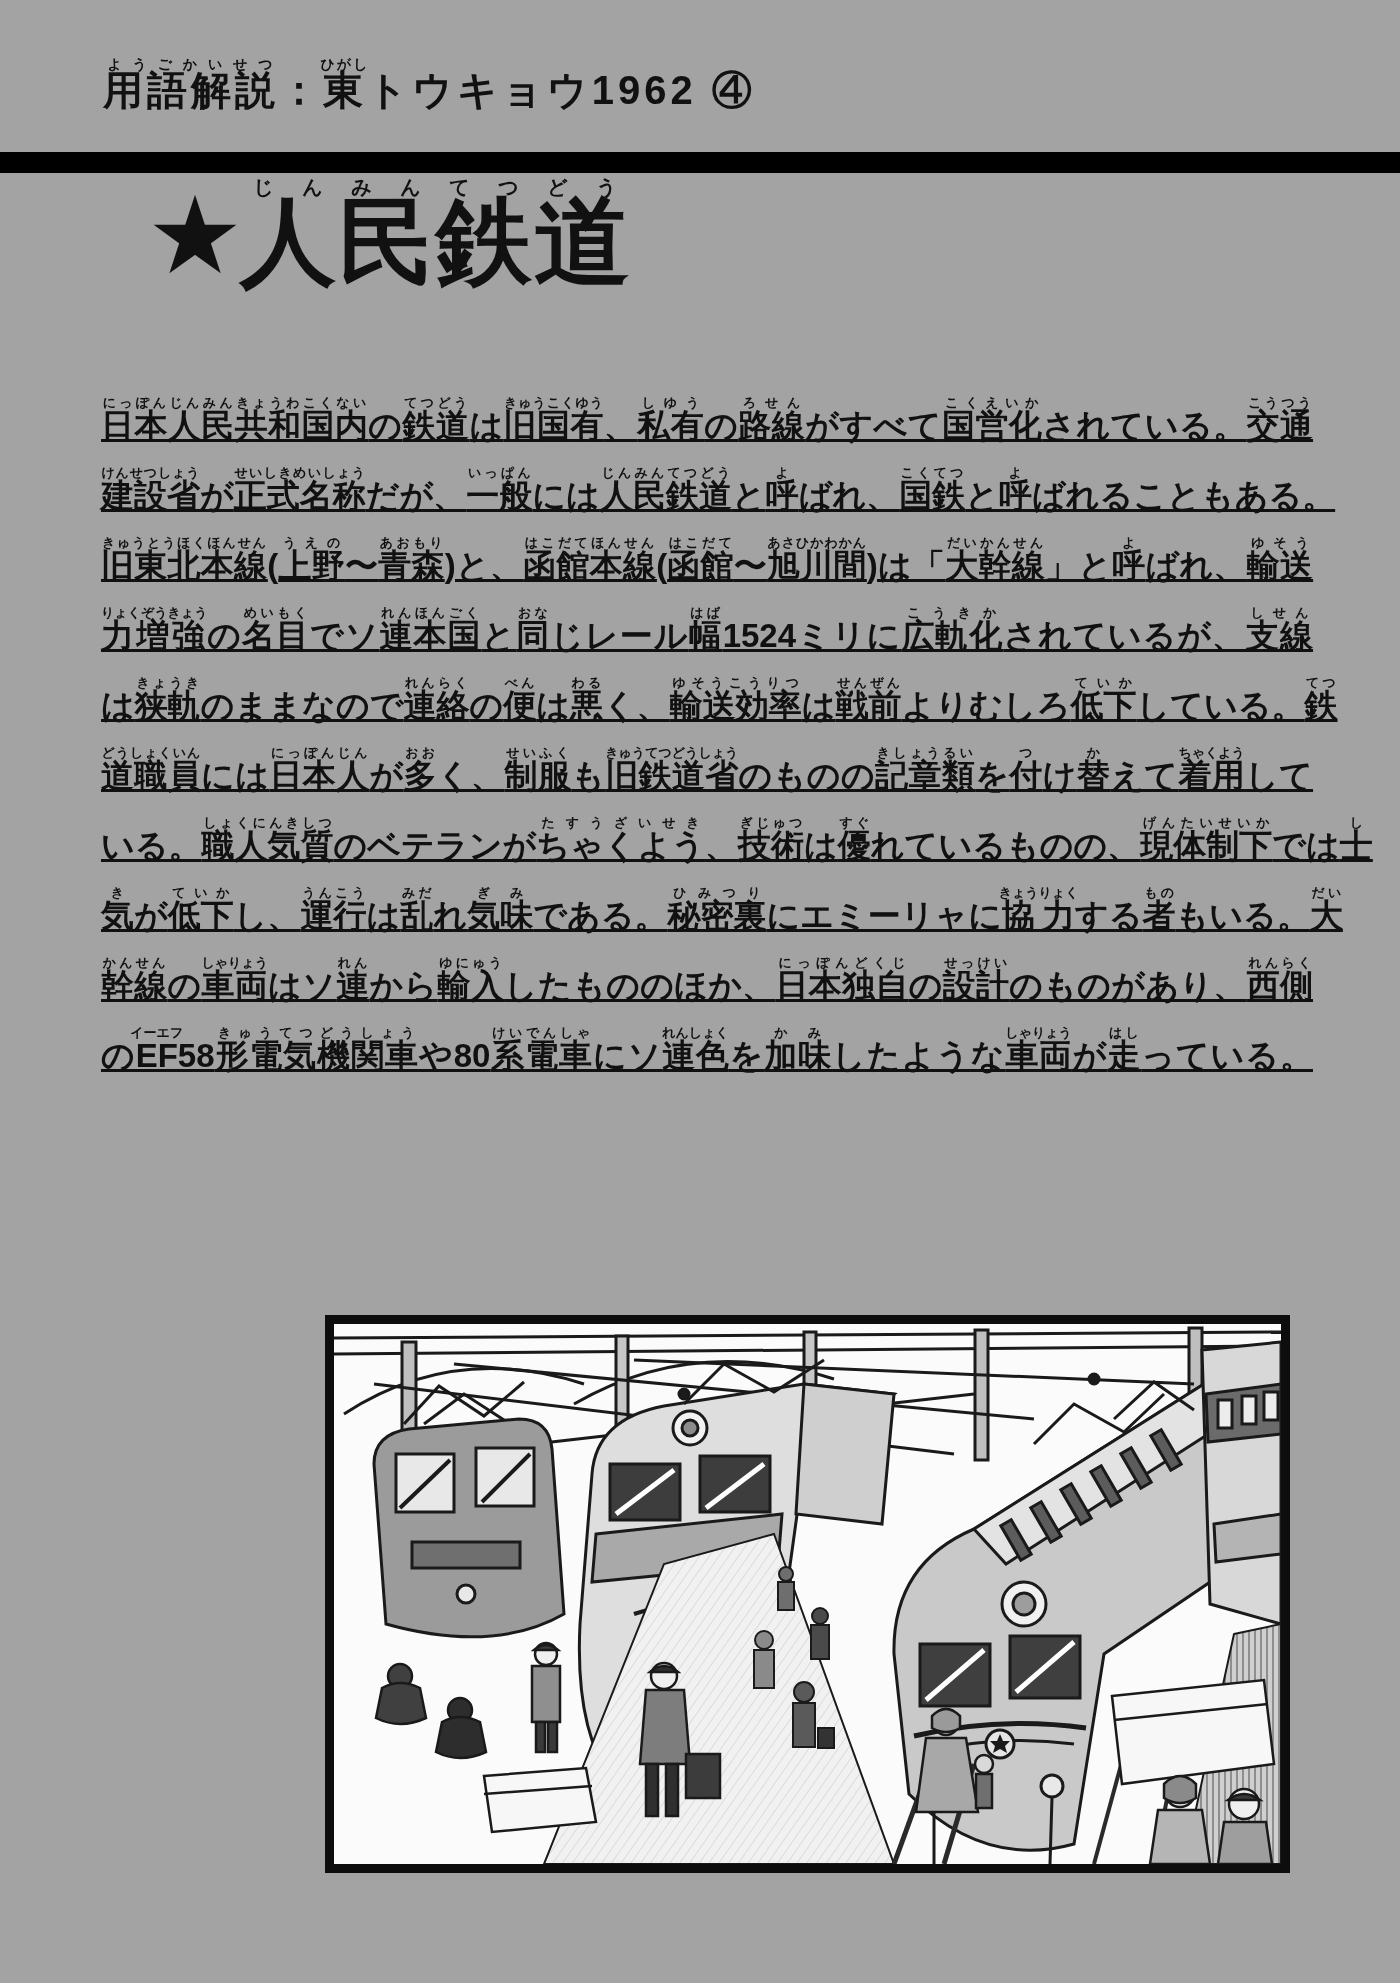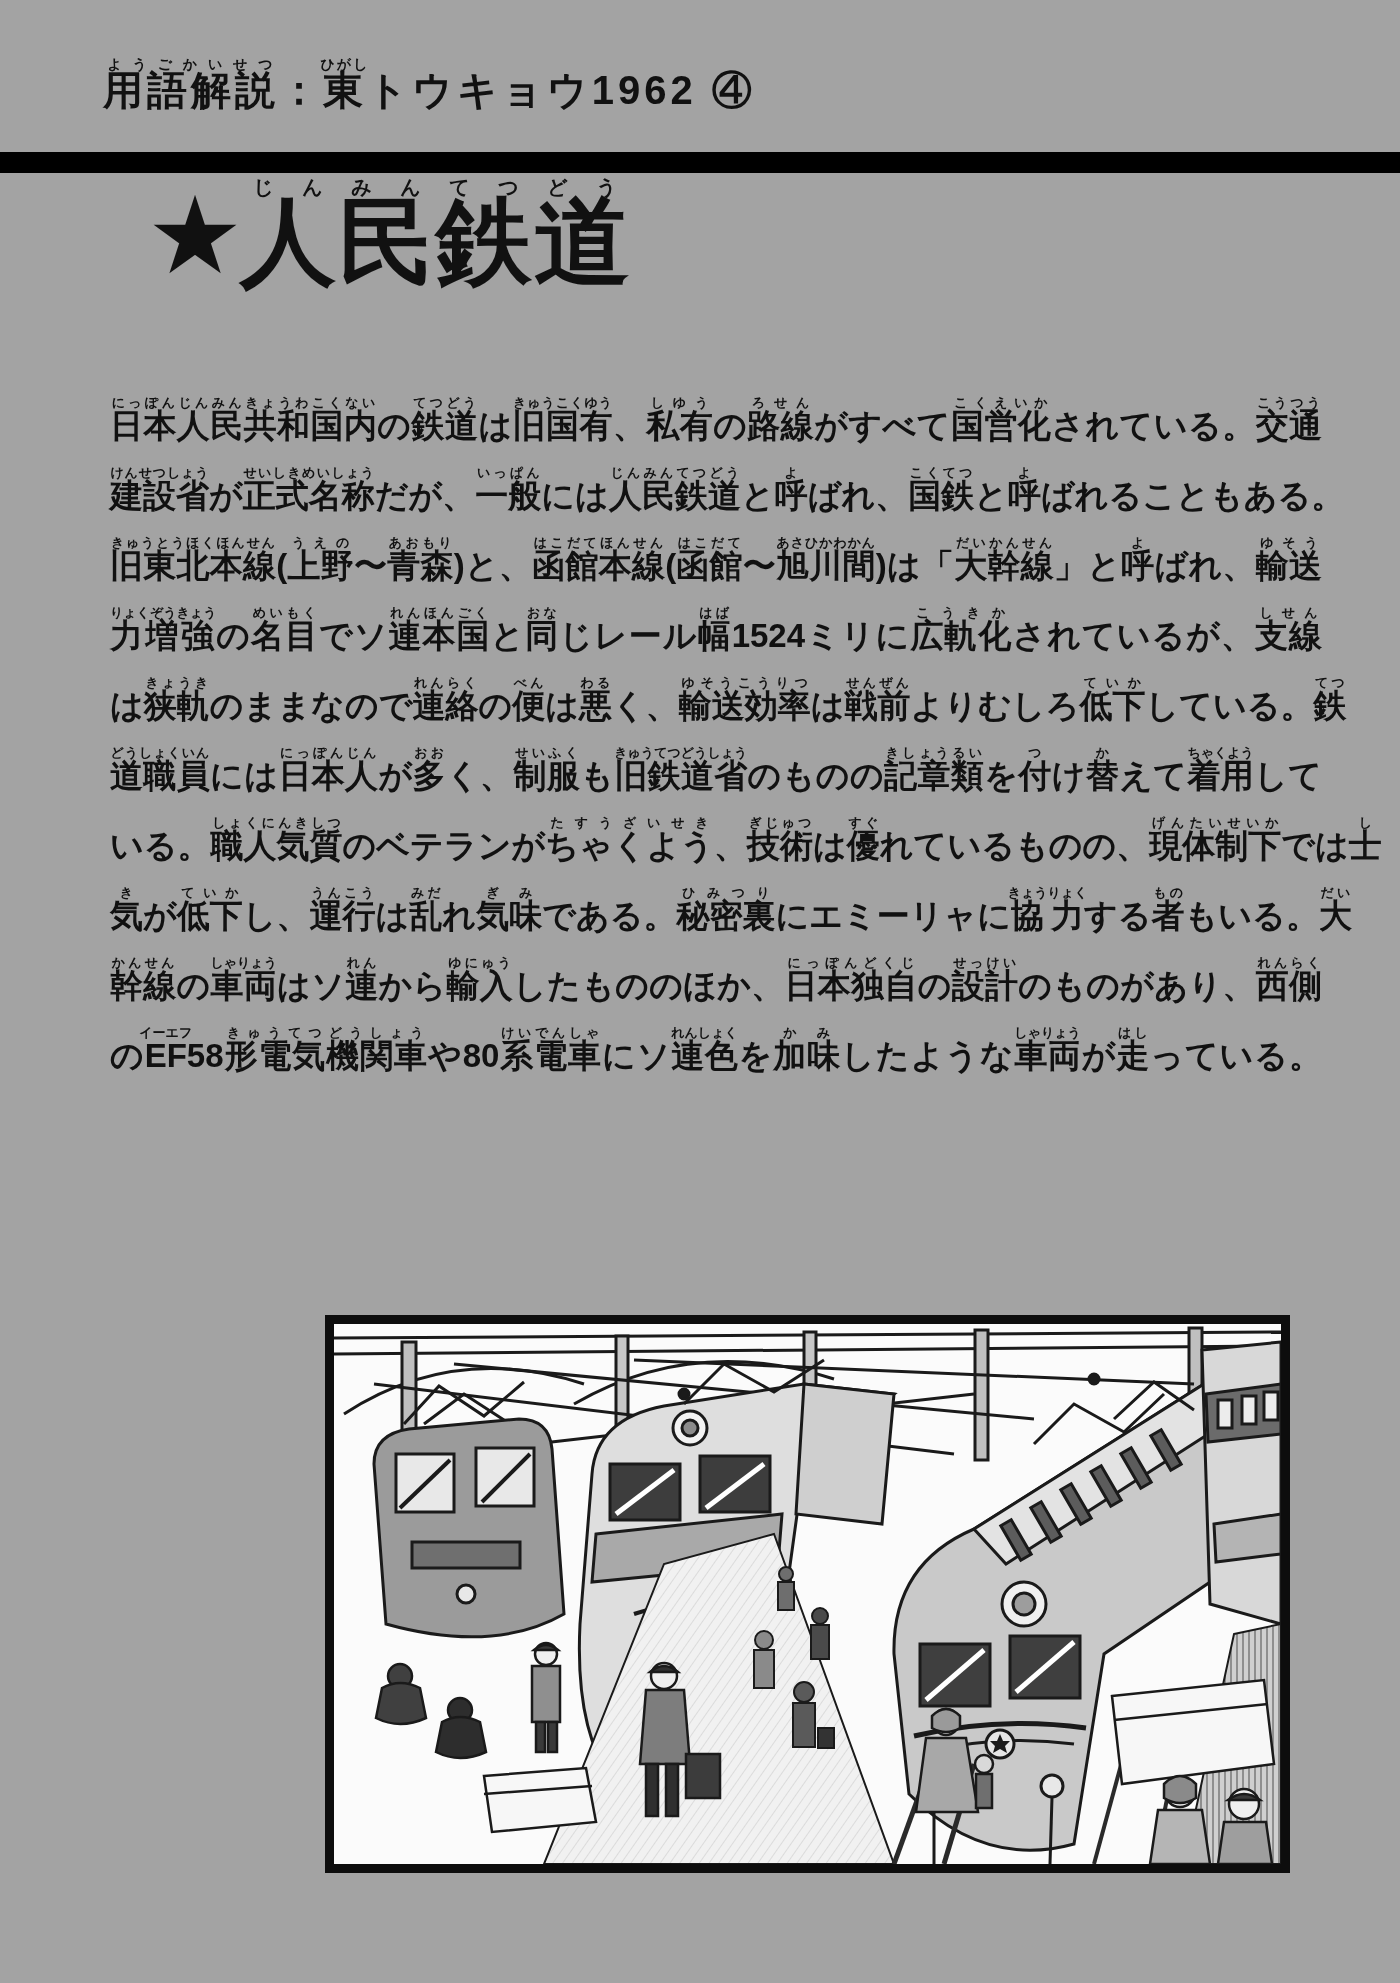--- a/index.html
+++ b/index.html
@@ -35,21 +35,21 @@
   .title ruby rt{font-size:20px;font-weight:700;font-family:"Liberation Sans",sans-serif;}
   .title .star{display:inline-block;transform:translateY(-6px);}
   .subtitle{
     position:absolute;left:175px;top:318px;width:1100px;
     font-size:32px;font-weight:700;
     font-family:"DejaVu Serif","Liberation Serif",serif;
     letter-spacing:1px;white-space:nowrap;
   }
   
   .body-text{
-    position:absolute;left:110px;top:383px;width:1212px;
+    position:absolute;left:101px;top:383px;width:1212px;text-decoration:underline;
   }
   .bline{
     height:70px;line-height:86px;
     font-size:33px;font-weight:700;
     text-align:justify;text-align-last:justify;
     text-justify:inter-character;
     white-space:nowrap;
     overflow:visible;
   }
   .bline ruby rt{font-size:13px;font-weight:700;text-align:center;}

